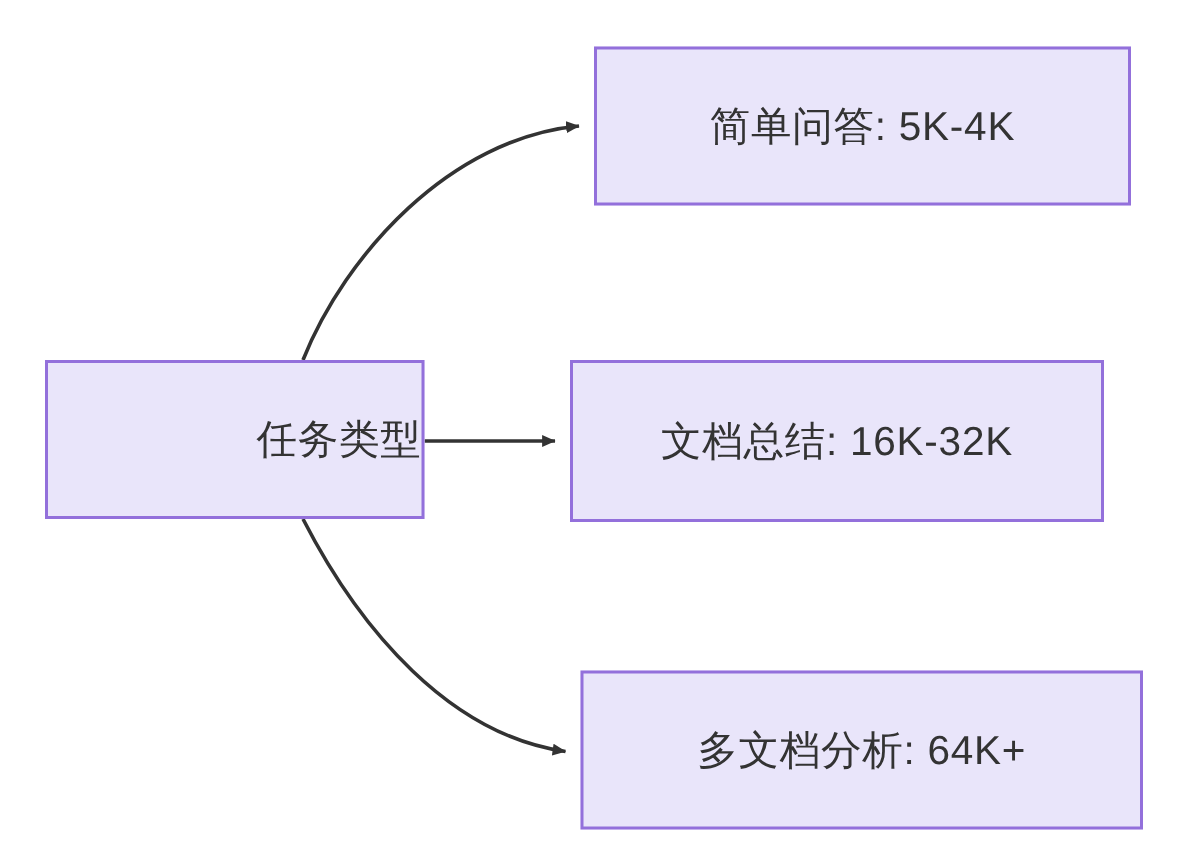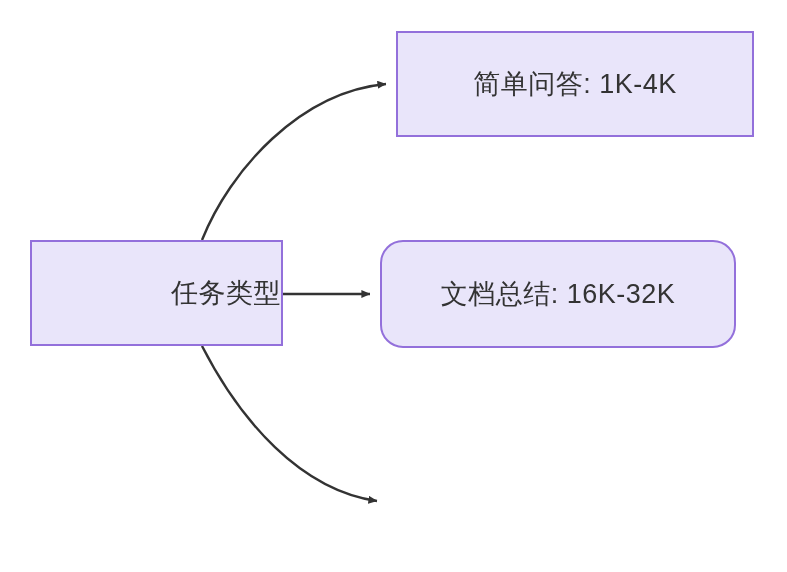--- a/index.html
+++ b/index.html
@@ -51,21 +51,20 @@
     left: 396px;
     top: 31px;
     width: 358px;
     height: 106px;
   }
   #node-target-1 {
     left: 380px;
     top: 240px;
     width: 356px;
     height: 108px;
-    border-radius: 23px;
   }
   #node-target-2 {
     left: 387px;
     top: 447px;
     width: 375px;
     height: 106px;
   }
 </style>
 </head>
 <body>
@@ -84,21 +83,24 @@
     <path d="M 283,294 L 370,294" fill="none" stroke="#333333" stroke-width="2.4" marker-end="url(#arrowhead)"></path>
 
     <path d="M 202,346 C 240,420 300,490 377,501" fill="none" stroke="#333333" stroke-width="2.4" marker-end="url(#arrowhead)"></path>
   </svg>
 
   <div class="node" id="node-source">
     <span class="node-label">任务类型</span>
   </div>
 
   <div class="node" id="node-target-0">
-    <span class="node-label">简单问答: 1K-4K</span>
+    <span class="node-label">简单问答: 5K-4K</span>
   </div>
 
   <div class="node" id="node-target-1">
     <span class="node-label">文档总结: 16K-32K</span>
   </div>
 
+  <div class="node" id="node-target-2">
+    <span class="node-label">多文档分析: 64K+</span>
+  </div>
 
 </div>
 
 </body></html>

